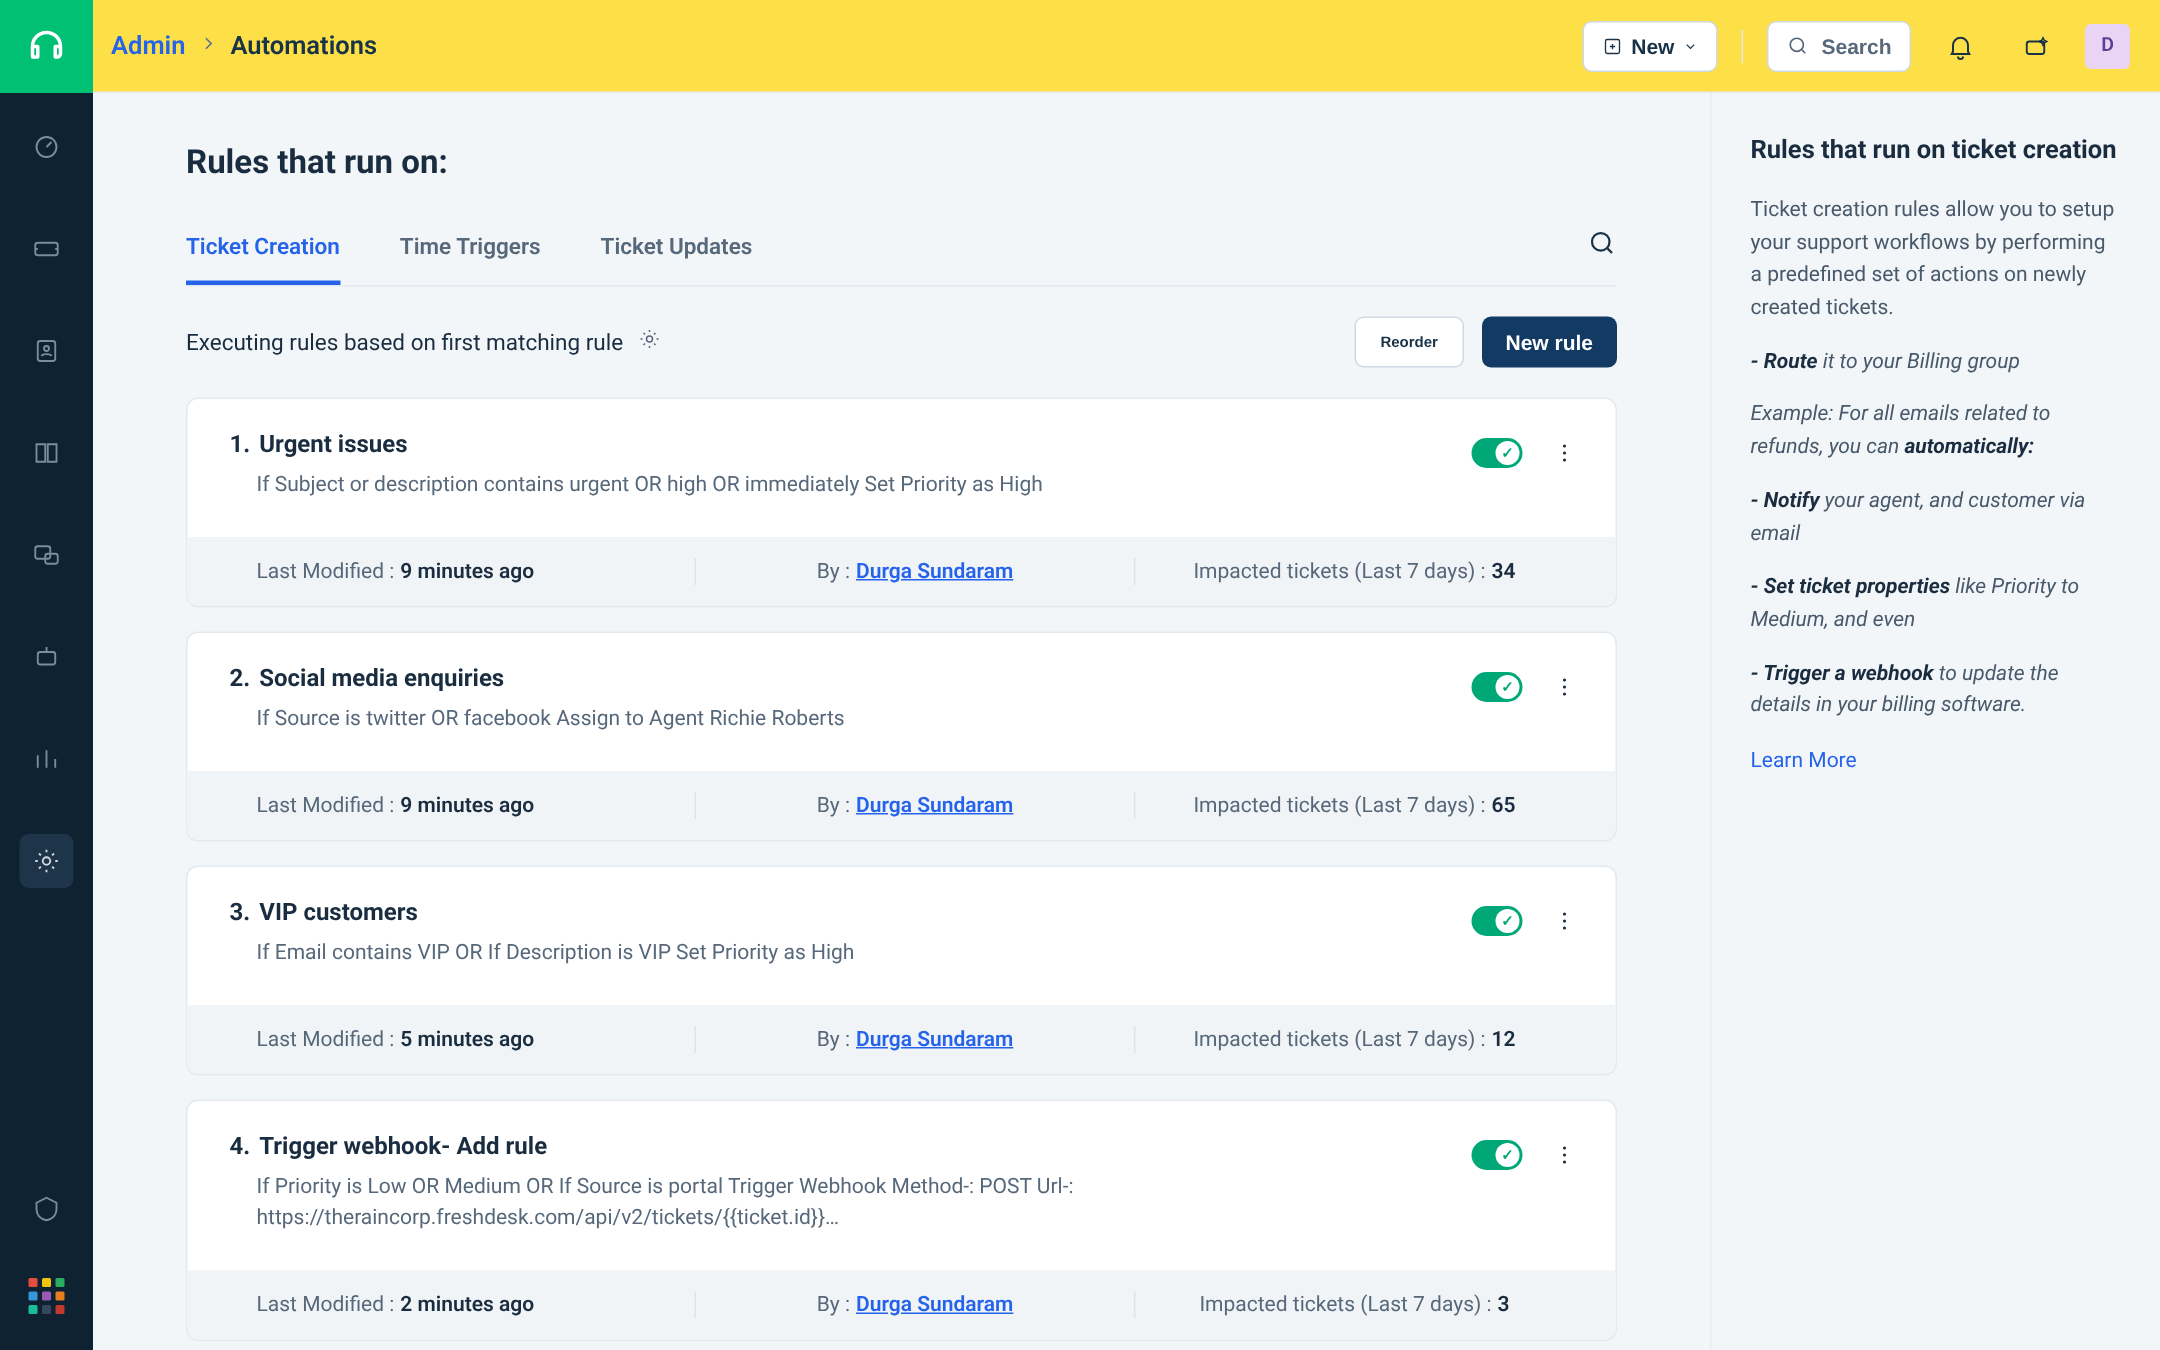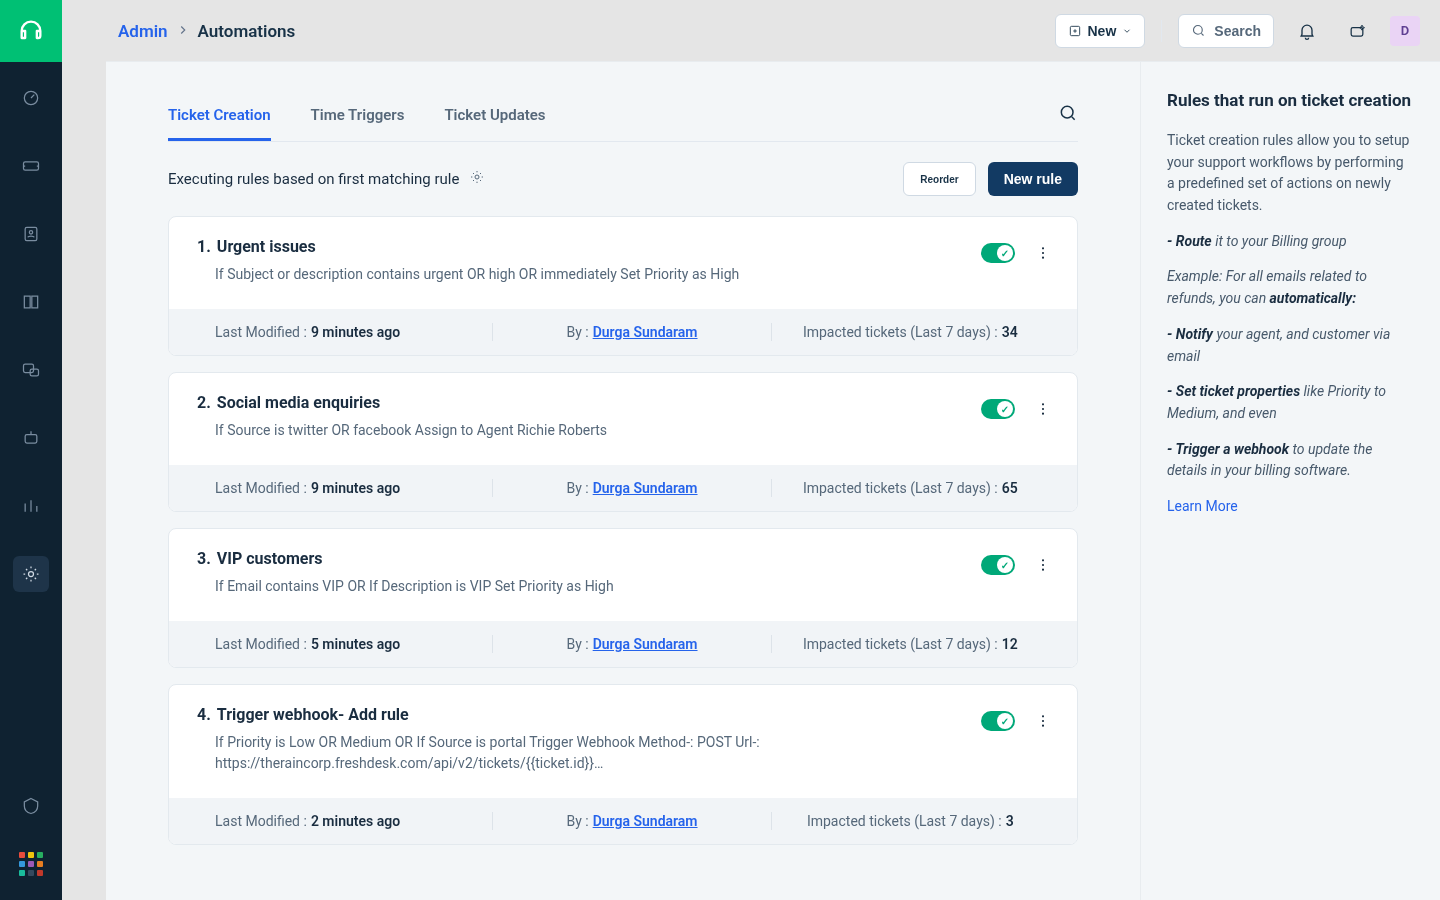--- a/index.html
+++ b/index.html
@@ -7,21 +7,21 @@
   .app { display: flex; width: 100%; height: 100%; }
   .sidebar { width: 62px; background: #0f2231; display: flex; flex-direction: column; align-items: center; }
   .logo { width: 62px; height: 62px; background: #00c074; display: flex; align-items: center; justify-content: center; }
   .logo svg { width: 28px; height: 28px; }
   .nav-icons { flex: 1; display: flex; flex-direction: column; align-items: center; padding-top: 18px; gap: 32px; }
   .nav-icon, .nav-icon-active { width: 36px; height: 36px; display: flex; align-items: center; justify-content: center; color: #7a8da0; cursor: pointer; border-radius: 6px; }
   .nav-icon-active { background: #1e3449; color: #cfd9e3; }
   .nav-bottom { display: flex; flex-direction: column; align-items: center; gap: 28px; padding-bottom: 24px; }
   .grid-dots { display: grid; grid-template-columns: repeat(3,6px); grid-template-rows: repeat(3,6px); gap: 3px; }
   .grid-dots span { width:6px; height:6px; border-radius:1px; }
-  .main { flex: 1; display: flex; flex-direction: column; background: #e5e5e5; padding-left: 44px; }
+  .main { flex: 1; display: flex; flex-direction: column; background: #fde047; }
   .topbar { height: 62px; border-bottom: 1px solid #e8ecef; display: flex; align-items: center; padding: 0 20px 0 12px; }
   .breadcrumb { display: flex; align-items: center; gap: 8px; font-size: 17px; font-weight: 600; }
   .breadcrumb a { color: #2563eb; text-decoration: none; }
   .breadcrumb .chev { color: #64748b; }
   .breadcrumb .current { color: #183247; }
   .topbar-spacer { flex: 1; }
   .top-actions { display: flex; align-items: center; gap: 16px; }
   .btn-new { height: 34px; padding: 0 12px; border: 1px solid #cfd9e3; border-radius: 6px; background: #fff; display: inline-flex; align-items: center; gap: 6px; font-size: 14px; font-weight: 600; color: #183247; cursor: pointer; }
   .vdiv { width:1px; height: 22px; background:#e2e8ef; }
   .btn-search { height: 34px; padding: 0 12px; border: 1px solid #cfd9e3; border-radius: 6px; background: #fff; display: inline-flex; align-items: center; gap: 8px; font-size: 14px; color: #56687a; cursor: pointer; font-weight: bold; }
@@ -181,20 +181,21 @@
               <rect x="5" y="8" width="14" height="10" rx="2" stroke="#183247" stroke-width="1.5"></rect>
               <path d="M18 5l1 2 2 1-2 1-1 2-1-2-2-1 2-1 1-2z" stroke="#183247" stroke-width="1.2"></path>
             </svg>
           </div>
         <div class="avatar">D</div>
       </div>
     </div>
 
     <div class="content">
       <div class="center">
+        <h1 class="page-title">Rules that run on:</h1>
 
         <div class="tabs-row">
           <div class="tab active">Ticket Creation</div>
             <div class="tab">Time Triggers</div>
             <div class="tab">Ticket Updates</div>
           <div class="tabs-spacer"></div>
           <div class="search-icon"><svg width="20" height="20" viewBox="0 0 24 24">
                 <circle cx="11" cy="11" r="7" stroke="#183247" stroke-width="1.8" fill="none"></circle>
                 <path d="M20 20l-3.5-3.5" stroke="#183247" stroke-width="1.8"></path>
               </svg></div>

